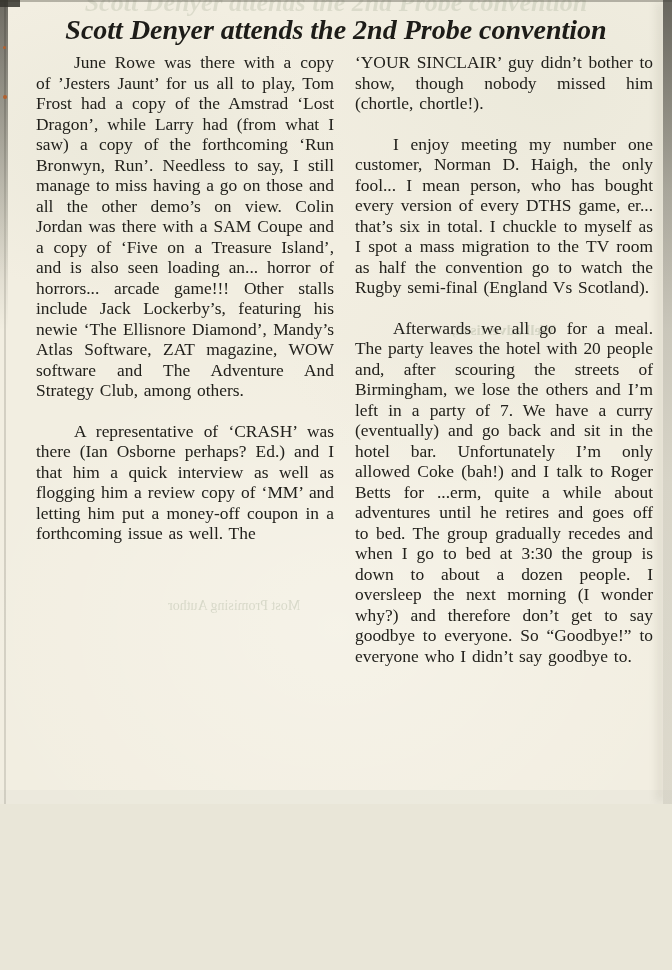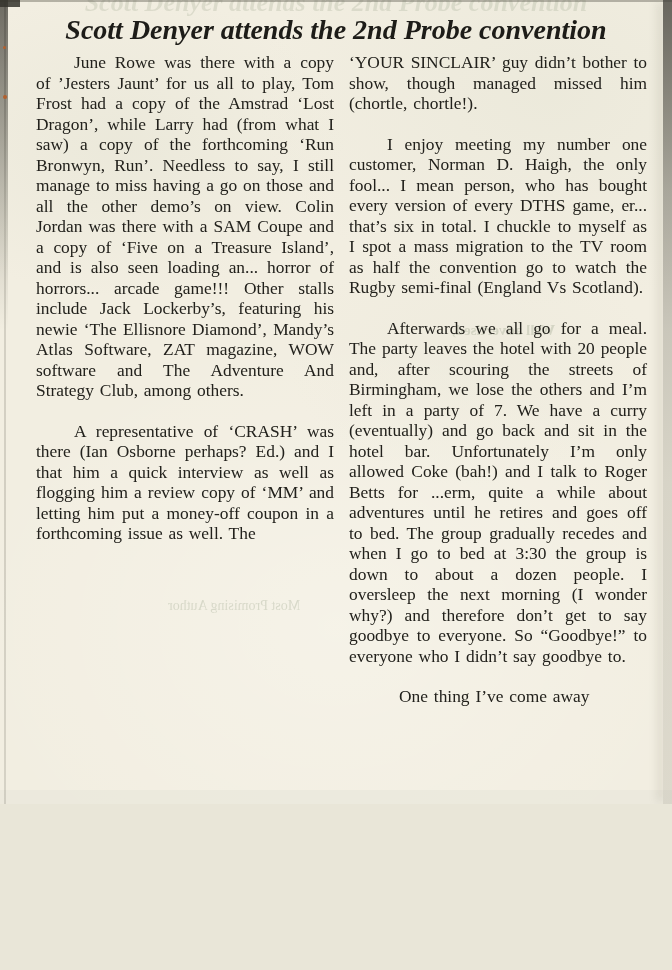--- a/index.html
+++ b/index.html
@@ -46,21 +46,21 @@
   .ghost-4{top:869px;left:512px;font-size:14px;}
 
   
   .title{
     position:relative;z-index:1;margin:14px 24px 0;height:38px;
     text-align:center;font-style:italic;font-weight:bold;font-size:28px;
     white-space:nowrap;color:#1d1c18;
   }
   .columns{
     position:absolute;top:52px;left:36px;z-index:1;
-    display:flex;gap:15px;
+    display:flex;gap:21px;
   }
   .col{width:298px;text-align:justify;}
   .col p{
     margin:0 0 20px;text-indent:38px;
     font-size:17.4px;line-height:20.5px;word-spacing:1.5px;
     color:#22211c;
   }
   .col p.continued{text-indent:0;}
   .col p.wide-indent{text-indent:50px;margin-bottom:0;}
   .it{}
@@ -81,24 +81,23 @@
   <div class="ghost ghost-4 mirror">Top class.</div>
 
   <h1 class="title">Scott Denyer attends the 2nd Probe convention</h1>
 
   <div class="columns">
     <div class="col">
       <p><span>June Rowe was there with a copy of </span><span class="it">’Jesters Jaunt’</span><span> for us all to play, Tom Frost had a copy of the Amstrad </span><span class="it">‘Lost Dragon’</span><span>, while Larry had (from what I saw) a copy of the forthcoming </span><span class="it">‘Run Bronwyn, Run’</span><span>. Needless to say, I still manage to miss having a go on those and all the other demo’s on view. Colin Jordan was there with a SAM Coupe and a copy of </span><span class="it">‘Five on a Treasure Island’</span><span>, and is also seen loading an... horror of horrors... arcade game!!! Other stalls include Jack Lockerby’s, featuring his newie </span><span class="it">‘The Ellisnore Diamond’</span><span>, Mandy’s </span><span class="it">Atlas Software</span><span>, </span><span class="it">ZAT magazine</span><span>, </span><span class="it">WOW software</span><span> and </span><span class="it">The Adventure And Strategy Club</span><span>, among others.</span></p>
       <p><span>A representative of </span><span class="it">‘CRASH’</span><span> was there (Ian Osborne perhaps? Ed.) and I that him a quick interview as well as flogging him a review copy of ‘MM’ and letting him put a money-off coupon in a forthcoming issue as well. The</span></p>
     </div>
     <div class="col">
-      <p class="continued"><span class="it">‘YOUR SINCLAIR’</span><span> guy didn’t bother to show, though managed missed him (chortle, chortle!).</span></p>
+      <p class="continued"><span class="it">‘YOUR SINCLAIR’</span><span> guy didn’t bother to show, though nobody missed him (chortle, chortle!).</span></p>
       <p><span>I enjoy meeting my number one customer, Norman D. Haigh, the only fool... I mean person, who has bought every version of every DTHS game, er... that’s six in total. I chuckle to myself as I spot a mass migration to the TV room as half the convention go to watch the Rugby semi-final (England Vs Scotland).</span></p>
       <p><span>Afterwards we all go for a meal. The party leaves the hotel with 20 people and, after scouring the streets of Birmingham, we lose the others and I’m left in a party of 7. We have a curry (eventually) and go back and sit in the hotel bar. Unfortunately I’m only allowed Coke (bah!) and I talk to Roger Betts for ...erm, quite a while about adventures until he retires and goes off to bed. The group gradually recedes and when I go to bed at 3:30 the group is down to about a dozen people. I oversleep the next morning (I wonder why?) and therefore don’t get to say goodbye to everyone. So “Goodbye!” to everyone who I didn’t say goodbye to.</span></p>
-      <p class="wide-indent"><span>One thing I’ve come away</span></p>
     </div>
   </div>
 
   <div class="page-number">PAGE 33</div>
 
   <div class="edge-top"></div>
   <div class="corner-tl"></div>
   <div class="edge-left-dark"></div>
   <div class="fold-line"></div>
   <div class="edge-right"></div>

